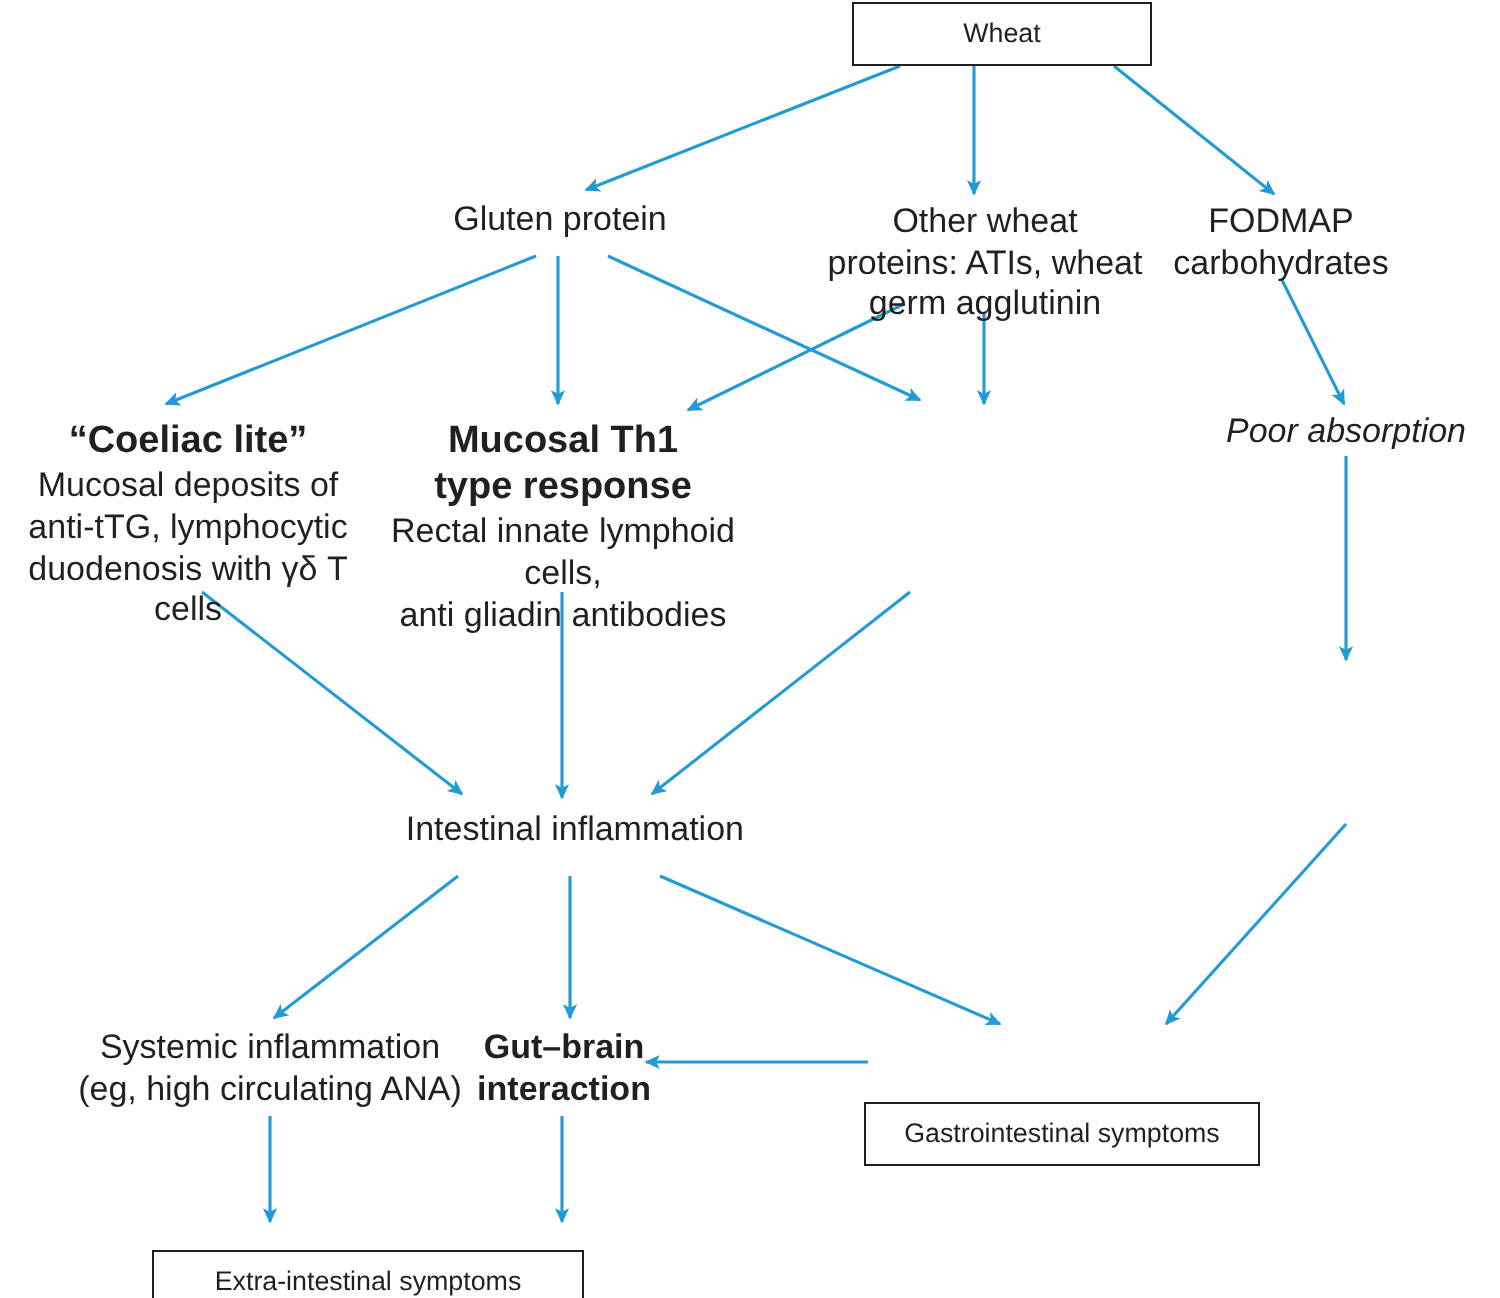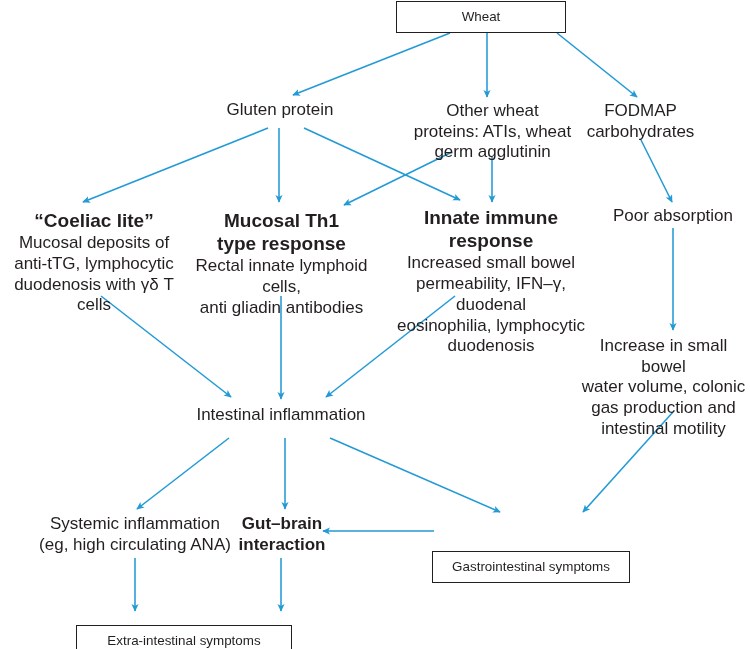--- a/index.html
+++ b/index.html
@@ -96,21 +96,21 @@
       <line x1="673" y1="412" x2="583" y2="512"></line>
 
       <line x1="434" y1="531" x2="323" y2="531"></line>
 
       <line x1="135" y1="558" x2="135" y2="611"></line>
 
       <line x1="281" y1="558" x2="281" y2="611"></line>
     </g>
   </svg>
 
-  <div class="node node-boxed" style="left:396px; top:1px; width:170px; height:32px;">
+  <div class="node node-boxed" style="left:426px; top:1px; width:150px; height:32px;">
     <span class="node-text">Wheat</span>
   </div>
 
   <div class="node" style="left:199px; top:100px; width:162px;">
     <div class="node-text">Gluten protein</div>
   </div>
 
   <div class="node" style="left:409px; top:101px; width:167px;">
     <div class="node-text">Other wheat
 proteins: ATIs, wheat
@@ -129,40 +129,27 @@
 duodenosis with γδ T cells</div>
   </div>
 
   <div class="node" style="left:179px; top:209px; width:205px;">
     <div class="node-title">Mucosal Th1
 type response</div>
     <div class="node-text">Rectal innate lymphoid cells,
 anti gliadin antibodies</div>
   </div>
 
-  <div class="node" style="left:384px; top:206px; width:214px;">
-    <div class="node-title">Innate immune response</div>
-    <div class="node-text">Increased small bowel
-permeability, IFN–γ, duodenal
-eosinophilia, lymphocytic
-duodenosis</div>
-  </div>
 
-  <div class="node" style="left:600px; top:206px; width:146px;">
+  <div class="node" style="left:600px; top:206px; width:146px;font-style:italic;">
     <div class="node-text">Poor absorption</div>
   </div>
 
-  <div class="node" style="left:577px; top:336px; width:173px;">
-    <div class="node-text">Increase in small bowel
-water volume, colonic
-gas production and
-intestinal motility</div>
-  </div>
 
-  <div class="node" style="left:190px; top:405px; width:182px;">
+  <div class="node" style="left:190px; top:405px; width:182px;text-align:right;">
     <div class="node-text">Intestinal inflammation</div>
   </div>
 
   <div class="node" style="left:35px; top:514px; width:200px;text-align:center;">
     <div class="node-text">Systemic inflammation
 (eg, high circulating ANA)</div>
   </div>
 
   <div class="node" style="left:235px; top:514px; width:94px;font-weight:bold;">
     <div class="node-text">Gut–brain

